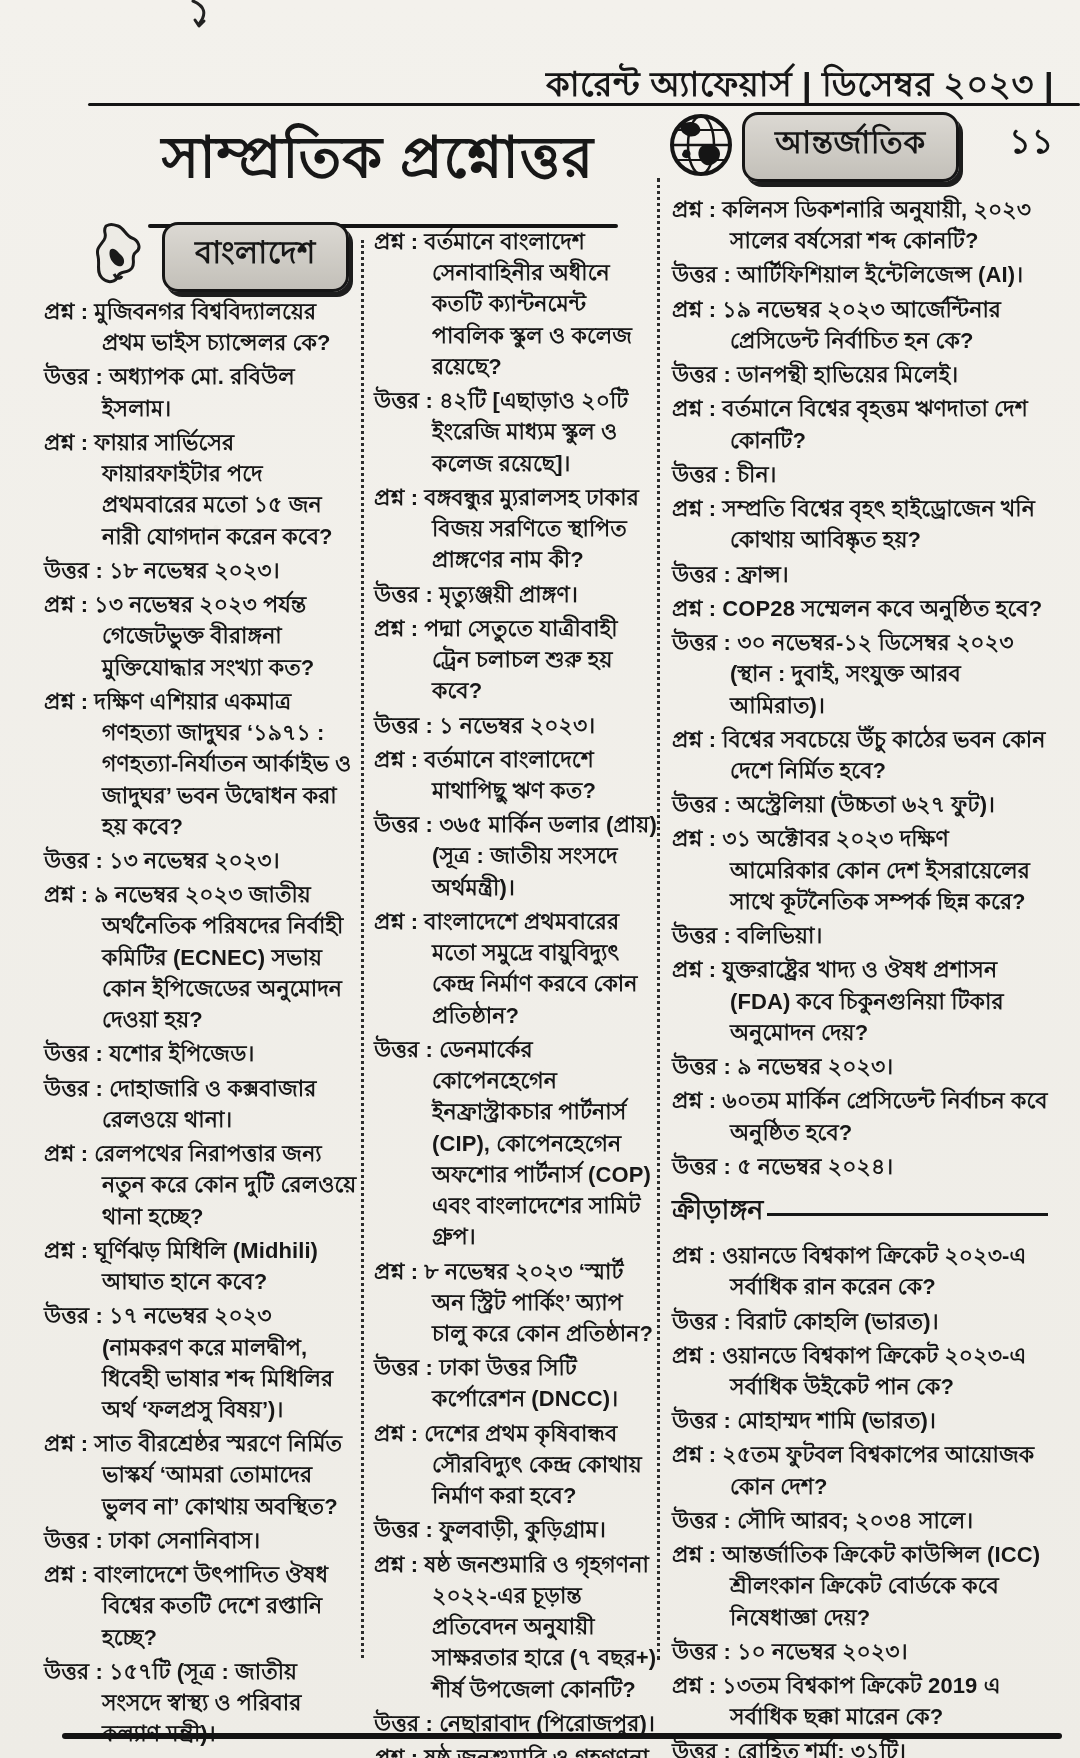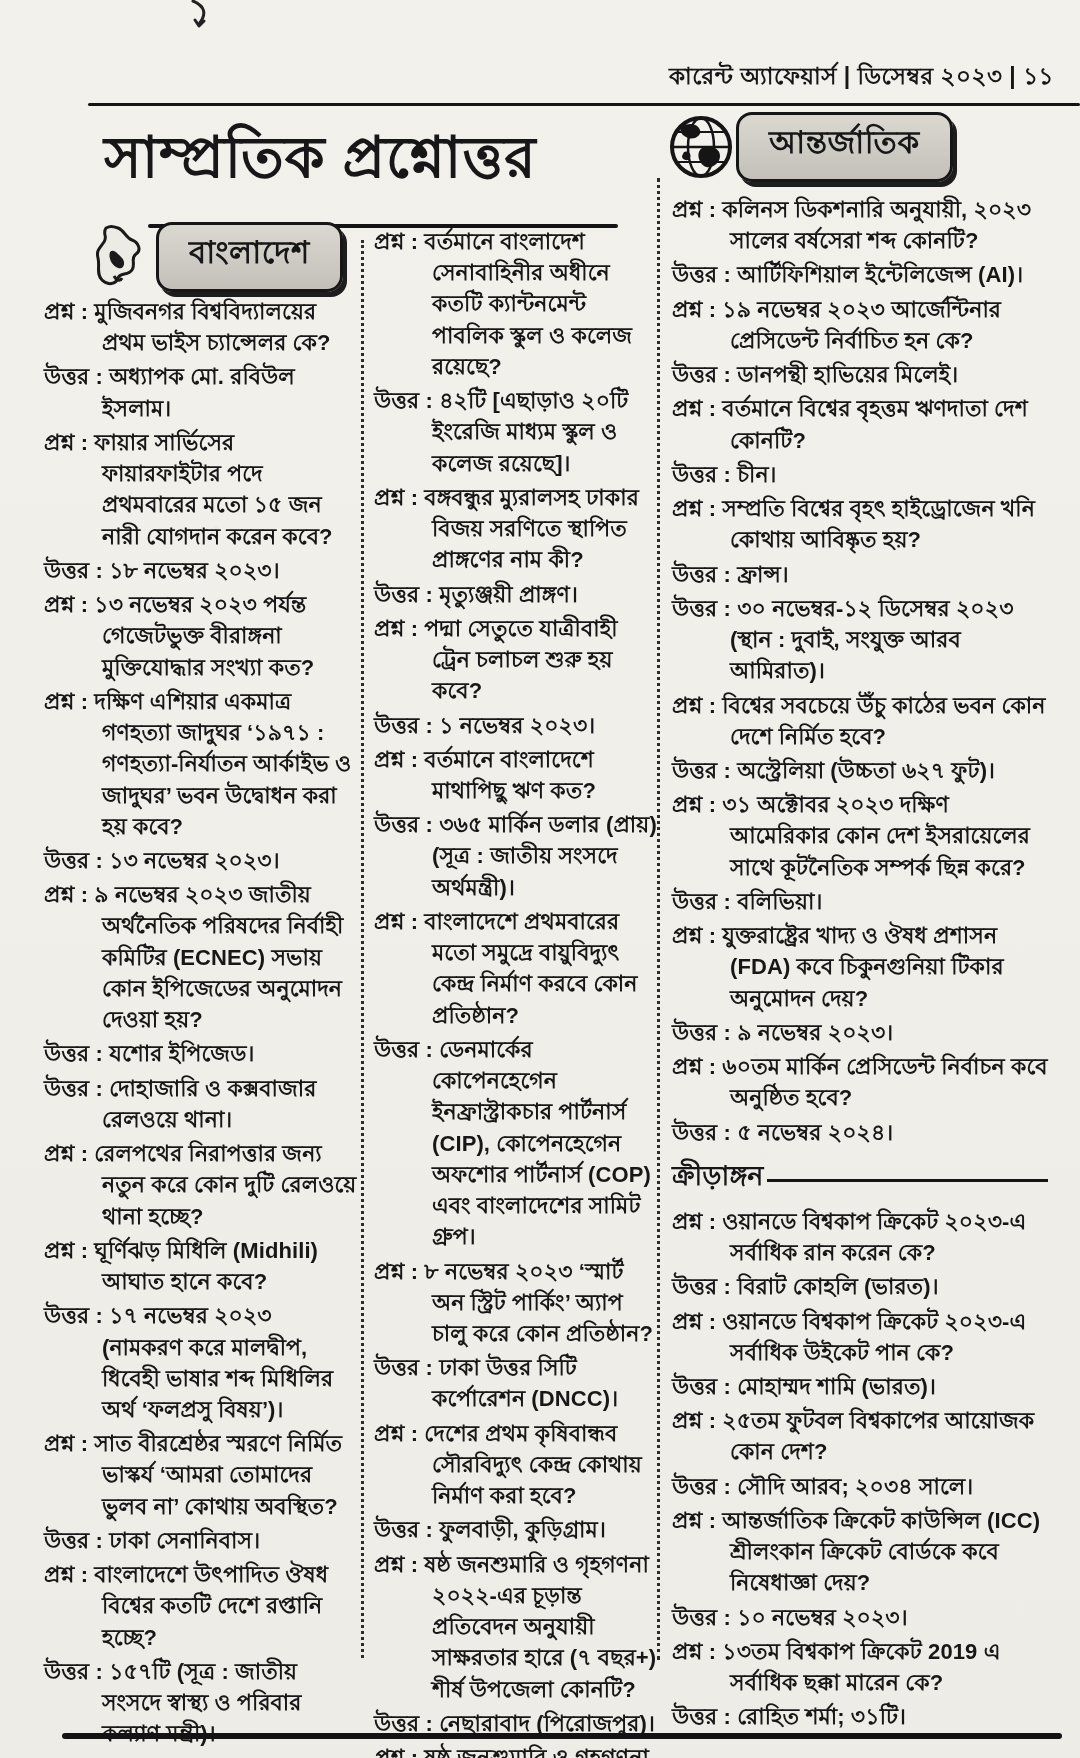--- a/index.html
+++ b/index.html
@@ -10,34 +10,34 @@
       radial-gradient(circle at 20% 30%, rgba(0,0,0,0.02) 0 2px, transparent 3px),
       radial-gradient(circle at 70% 60%, rgba(0,0,0,0.025) 0 1px, transparent 2px),
       linear-gradient(#f3f1ec,#eeece6);
     font-family:"Liberation Sans", sans-serif;
     color:#171717;
   }
   .abs{position:absolute;}
   
   .page-header{
     top:58px;right:26px;width:560px;text-align:right;
-    font-size:23px;font-weight:700;letter-spacing:.5px;
+    font-size:34px;font-weight:700;letter-spacing:.5px;
   }
   .header-rule{top:103px;left:88px;width:992px;height:3px;background:#141414;border-radius:2px;}
   
   .main-title{
-    top:112px;left:104px;width:490px;text-align:left;
+    top:112px;left:104px;width:490px;text-align:right;
     font-size:57px;font-weight:800;line-height:1.6;letter-spacing:1px;
     white-space:nowrap;
   }
   .title-rule{top:224px;left:148px;width:470px;height:4px;background:#141414;border-radius:2px;}
   
   .pen-mark{top:0;left:185px;}
   
-  .badge-row{display:flex;align-items:center;gap:2px;}
+  .badge-row{display:flex;align-items:flex-start;gap:8px;}
   .badge-row-bd{top:222px;left:92px;}
   .badge-row-intl{top:112px;left:668px;}
   .badge{
     display:inline-block;
     background:linear-gradient(#dbd8d2,#c3c0b9);
     border:3px solid #161616;border-radius:16px;
     box-shadow:4px 5px 0 #1d1d1d;
     padding:3px 30px 9px;font-size:31px;font-weight:800;letter-spacing:.5px;
   }
   
@@ -150,20 +150,21 @@
   </div>
 <div class="col col-3">
     <div class="qa q"><span class="lbl">প্রশ্ন : </span><span>কলিনস ডিকশনারি অনুযায়ী, ২০২৩ সালের বর্ষসেরা শব্দ কোনটি?</span></div>
     <div class="qa a"><span class="lbl">উত্তর : </span><span>আর্টিফিশিয়াল ইন্টেলিজেন্স (AI)।</span></div>
     <div class="qa q"><span class="lbl">প্রশ্ন : </span><span>১৯ নভেম্বর ২০২৩ আর্জেন্টিনার প্রেসিডেন্ট নির্বাচিত হন কে?</span></div>
     <div class="qa a"><span class="lbl">উত্তর : </span><span>ডানপন্থী হাভিয়ের মিলেই।</span></div>
     <div class="qa q"><span class="lbl">প্রশ্ন : </span><span>বর্তমানে বিশ্বের বৃহত্তম ঋণদাতা দেশ কোনটি?</span></div>
     <div class="qa a"><span class="lbl">উত্তর : </span><span>চীন।</span></div>
     <div class="qa q"><span class="lbl">প্রশ্ন : </span><span>সম্প্রতি বিশ্বের বৃহৎ হাইড্রোজেন খনি কোথায় আবিষ্কৃত হয়?</span></div>
     <div class="qa a"><span class="lbl">উত্তর : </span><span>ফ্রান্স।</span></div>
+    <div class="qa q"><span class="lbl">প্রশ্ন : </span><span>COP28 সম্মেলন কবে অনুষ্ঠিত হবে?</span></div>
     <div class="qa a"><span class="lbl">উত্তর : </span><span>৩০ নভেম্বর-১২ ডিসেম্বর ২০২৩ (স্থান : দুবাই, সংযুক্ত আরব আমিরাত)।</span></div>
     <div class="qa q"><span class="lbl">প্রশ্ন : </span><span>বিশ্বের সবচেয়ে উঁচু কাঠের ভবন কোন দেশে নির্মিত হবে?</span></div>
     <div class="qa a"><span class="lbl">উত্তর : </span><span>অস্ট্রেলিয়া (উচ্চতা ৬২৭ ফুট)।</span></div>
     <div class="qa q"><span class="lbl">প্রশ্ন : </span><span>৩১ অক্টোবর ২০২৩ দক্ষিণ আমেরিকার কোন দেশ ইসরায়েলের সাথে কূটনৈতিক সম্পর্ক ছিন্ন করে?</span></div>
     <div class="qa a"><span class="lbl">উত্তর : </span><span>বলিভিয়া।</span></div>
     <div class="qa q"><span class="lbl">প্রশ্ন : </span><span>যুক্তরাষ্ট্রের খাদ্য ও ঔষধ প্রশাসন (FDA) কবে চিকুনগুনিয়া টিকার অনুমোদন দেয়?</span></div>
     <div class="qa a"><span class="lbl">উত্তর : </span><span>৯ নভেম্বর ২০২৩।</span></div>
     <div class="qa q"><span class="lbl">প্রশ্ন : </span><span>৬০তম মার্কিন প্রেসিডেন্ট নির্বাচন কবে অনুষ্ঠিত হবে?</span></div>
     <div class="qa a"><span class="lbl">উত্তর : </span><span>৫ নভেম্বর ২০২৪।</span></div>
     <div class="sec">

